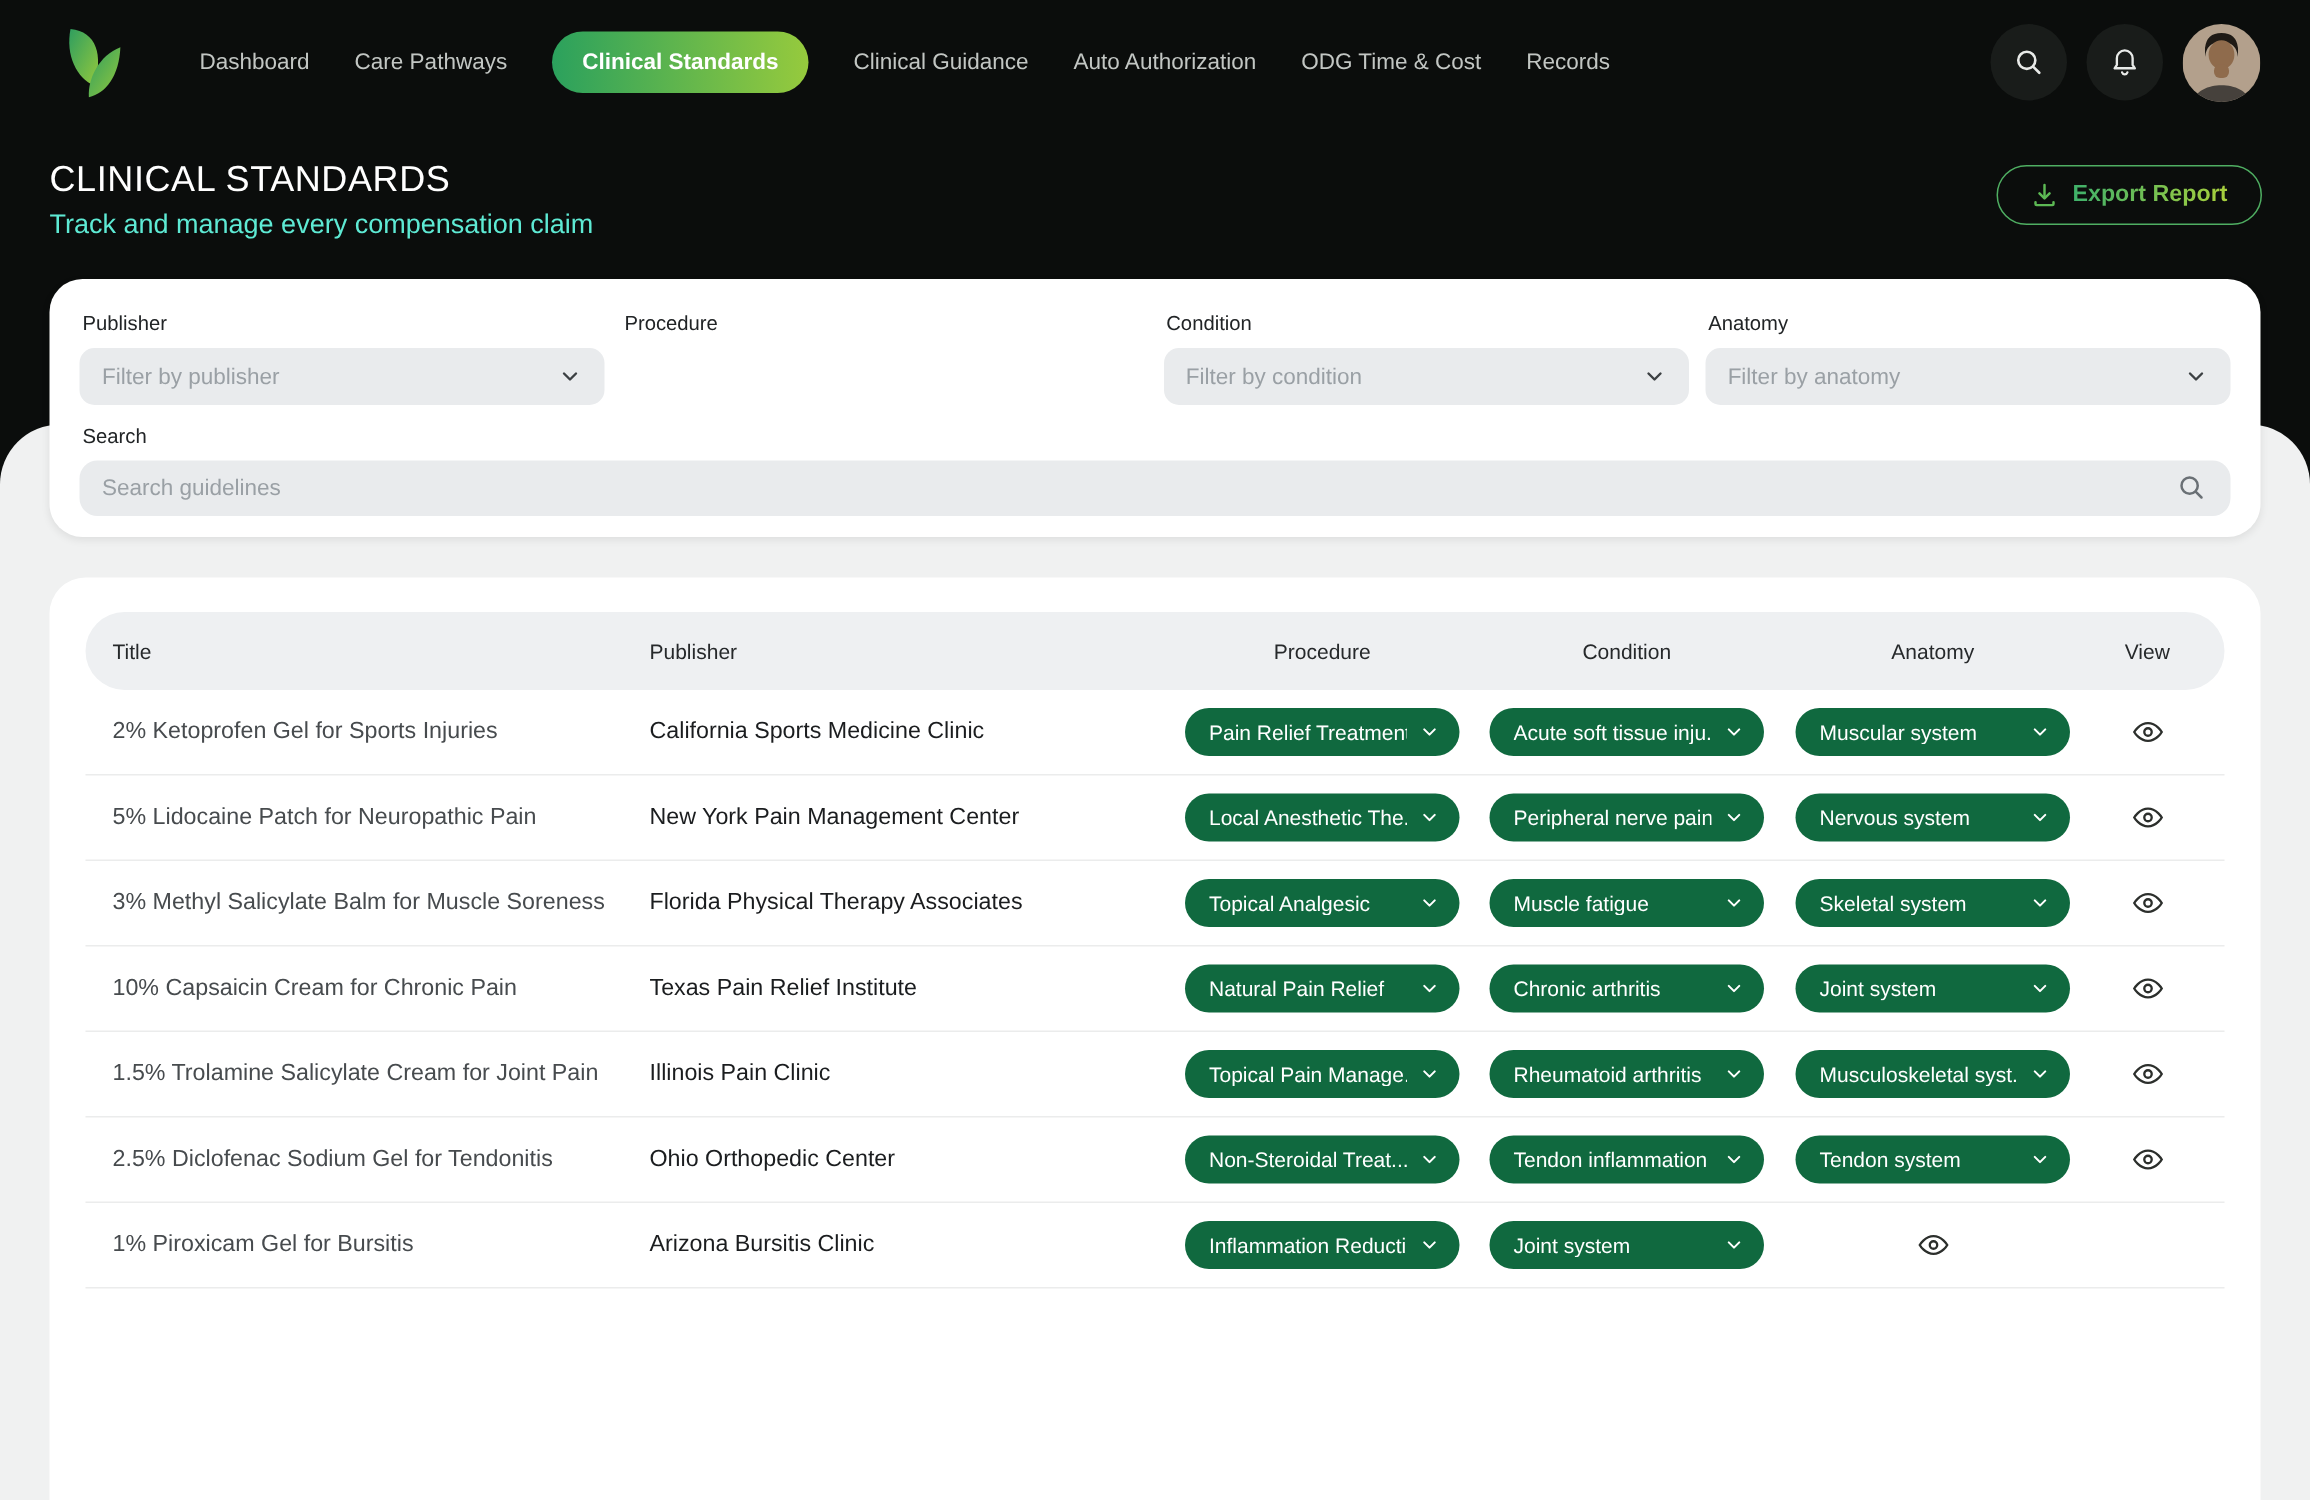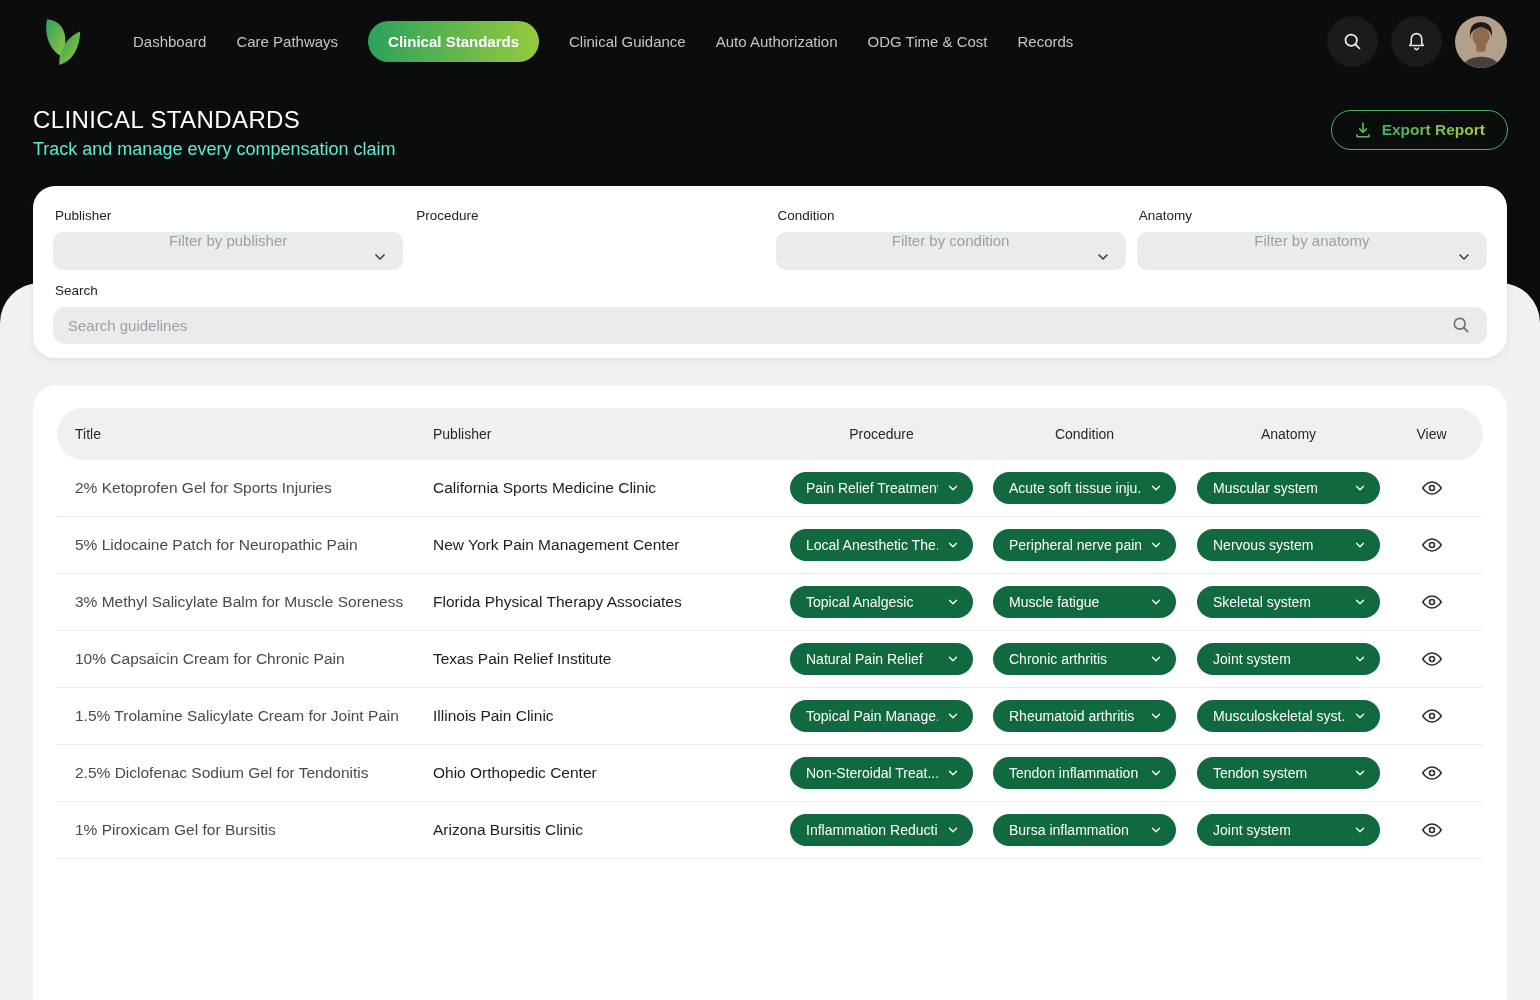--- a/index.html
+++ b/index.html
@@ -69,21 +69,21 @@
   .filter-card {
     position:absolute; left:33px; right:33px; top:186px; height:172px;
     background:#ffffff; border-radius:22px;
     box-shadow:0 2px 6px rgba(0,0,0,.08);
     padding:22px 20px 20px;
   }
   .filter-grid { display:grid; grid-template-columns:repeat(4,1fr); column-gap:11px; }
   .filter-label { font-size:13.5px; color:#212426; margin-bottom:9px; margin-left:2px; }
   .filter-select {
     height:38px; background:#e9ebed; border-radius:10px;
-    display:flex; align-items:center; padding:0 15px; cursor:pointer;flex-direction:column;
+    display:flex; align-items:center; padding:0 15px; cursor:pointer;
   }
   .filter-select .ph { color:#9aa0a5; font-size:15px; }
   .filter-select .chev { margin-left:auto; color:#3c4043; display:flex; }
   .search-block { margin-top:13px; }
   .search-input-wrap {
     position:relative; height:37px; background:#e9ebed; border-radius:12px;
     display:flex; align-items:center;
   }
   .search-input-wrap input {
     flex:1; height:100%; background:transparent; border:none; outline:none;
@@ -471,28 +471,20 @@
       <div>
           <div class="pill">
             <span class="pill-label">Inflammation Reducti...</span>
             <svg class="chev" width="14" height="14" viewBox="0 0 24 24" fill="none" stroke="#ffffff" stroke-width="2.4" stroke-linecap="round" stroke-linejoin="round">
               <path d="M6 9l6 6 6-6"></path>
             </svg>
           </div>
         </div>
       <div>
           <div class="pill">
-            <span class="pill-label">Bursa inflammation</span>
-            <svg class="chev" width="14" height="14" viewBox="0 0 24 24" fill="none" stroke="#ffffff" stroke-width="2.4" stroke-linecap="round" stroke-linejoin="round">
-              <path d="M6 9l6 6 6-6"></path>
-            </svg>
-          </div>
-        </div>
-      <div>
-          <div class="pill">
             <span class="pill-label">Joint system</span>
             <svg class="chev" width="14" height="14" viewBox="0 0 24 24" fill="none" stroke="#ffffff" stroke-width="2.4" stroke-linecap="round" stroke-linejoin="round">
               <path d="M6 9l6 6 6-6"></path>
             </svg>
           </div>
         </div>
       <div class="view-cell">
           <button class="eye-btn">
             <svg width="22" height="22" viewBox="0 0 24 24" fill="none" stroke="#2c2f2c" stroke-width="1.7">
               <path d="M2 12s3.6-6.5 10-6.5S22 12 22 12s-3.6 6.5-10 6.5S2 12 2 12Z"></path>

